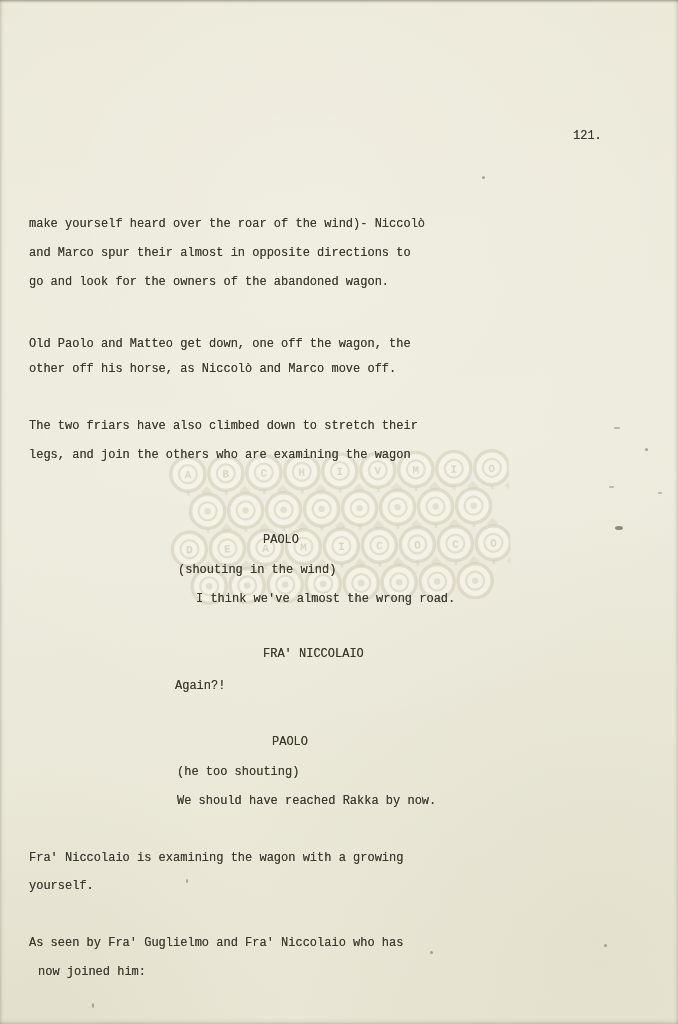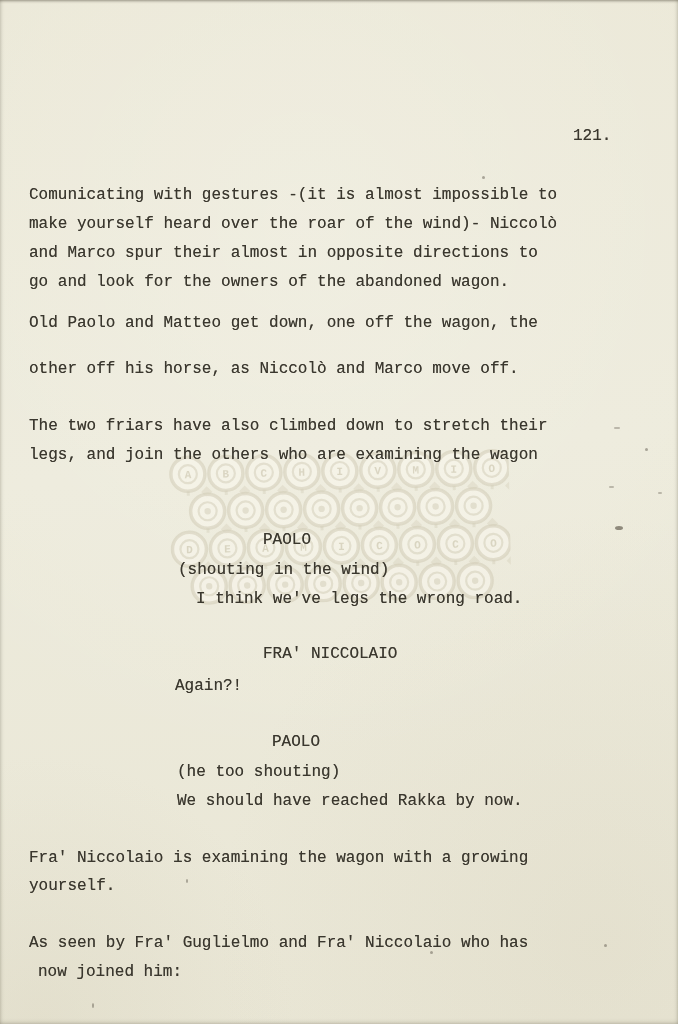--- a/index.html
+++ b/index.html
@@ -16,21 +16,21 @@
       linear-gradient(175deg,#ebe8d7 0%,#edebdc 45%,#e9e6d5 100%);
     box-shadow:
       inset 0 3px 3px -2px rgba(96,92,76,0.60),
       inset 0 -3px 4px -2px rgba(96,92,76,0.30),
       inset 3px 0 4px -3px rgba(96,92,76,0.35),
       inset -3px 0 4px -3px rgba(96,92,76,0.35);
   }
   .tline{
     position:absolute;
     white-space:pre;
-    font-size:16px;
+    font-size:12px;
     line-height:19px;
     color:var(--ink,#3a372e);
     text-shadow:0 0 0.6px rgba(58,55,46,0.65);
   }
   .speck{
     position:absolute;
     background:#6f6a5c;
     border-radius:50%;
     opacity:0.55;
   }
@@ -203,34 +203,33 @@
         <circle cx="266" cy="131.5" r="9" fill="none" stroke="#b9b196" stroke-width="2.2" stroke-opacity="0.5"></circle>
         <circle cx="266" cy="131.5" r="3.2" fill="#b9b196" fill-opacity="0.5"></circle>
         <circle cx="304" cy="131.5" r="17" fill="rgba(250,248,238,0.85)" stroke="#b9b196" stroke-width="3.5" stroke-opacity="0.55"></circle>
         <circle cx="304" cy="131.5" r="9" fill="none" stroke="#b9b196" stroke-width="2.2" stroke-opacity="0.5"></circle>
         <circle cx="304" cy="131.5" r="3.2" fill="#b9b196" fill-opacity="0.5"></circle>
       </svg>
   </div>
 
   <div class="tline" style="left:573px;top:127px">121.</div>
 
-  <div class="tline" style="left:29px;top:186px">Comunicating with gestures -(it is almost impossible to</div>
   <div class="tline" style="left:29px;top:215px">make yourself heard over the roar of the wind)- Niccolò</div>
   <div class="tline" style="left:29px;top:244px">and Marco spur their almost in opposite directions to</div>
   <div class="tline" style="left:29px;top:273px">go and look for the owners of the abandoned wagon.</div>
 
-  <div class="tline" style="left:29px;top:314px">Old Paolo and Matteo get down, one off the wagon, the</div>
+  <div class="tline" style="left:29px;top:335px">Old Paolo and Matteo get down, one off the wagon, the</div>
   <div class="tline" style="left:29px;top:360px">other off his horse, as Niccolò and Marco move off.</div>
 
   <div class="tline" style="left:29px;top:417px">The two friars have also climbed down to stretch their</div>
   <div class="tline" style="left:29px;top:446px">legs, and join the others who are examining the wagon</div>
 
   <div class="tline" style="left:263px;top:531px">PAOLO</div>
   <div class="tline" style="left:178px;top:561px">(shouting in the wind)</div>
-  <div class="tline" style="left:196px;top:590px">I think we've legs the wrong road.</div>
+  <div class="tline" style="left:196px;top:590px">I think we've almost the wrong road.</div>
 
   <div class="tline" style="left:263px;top:645px">FRA' NICCOLAIO</div>
   <div class="tline" style="left:175px;top:677px">Again?!</div>
 
   <div class="tline" style="left:272px;top:733px">PAOLO</div>
   <div class="tline" style="left:177px;top:763px">(he too shouting)</div>
   <div class="tline" style="left:177px;top:792px">We should have reached Rakka by now.</div>
 
   <div class="tline" style="left:29px;top:849px">Fra' Niccolaio is examining the wagon with a growing</div>
   <div class="tline" style="left:29px;top:877px">yourself.</div>

